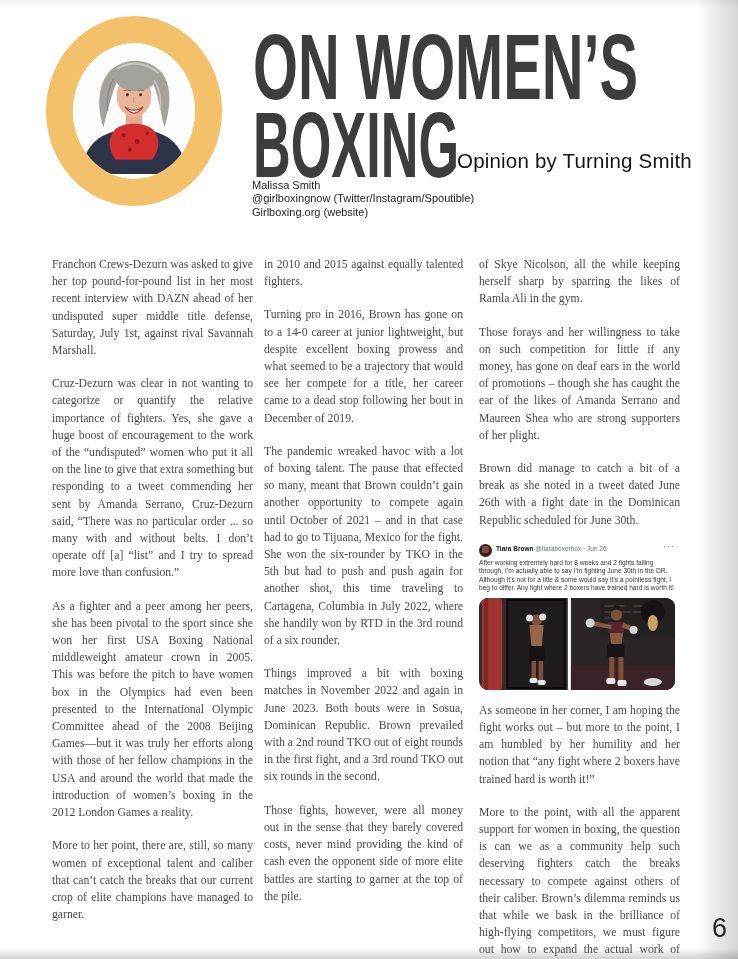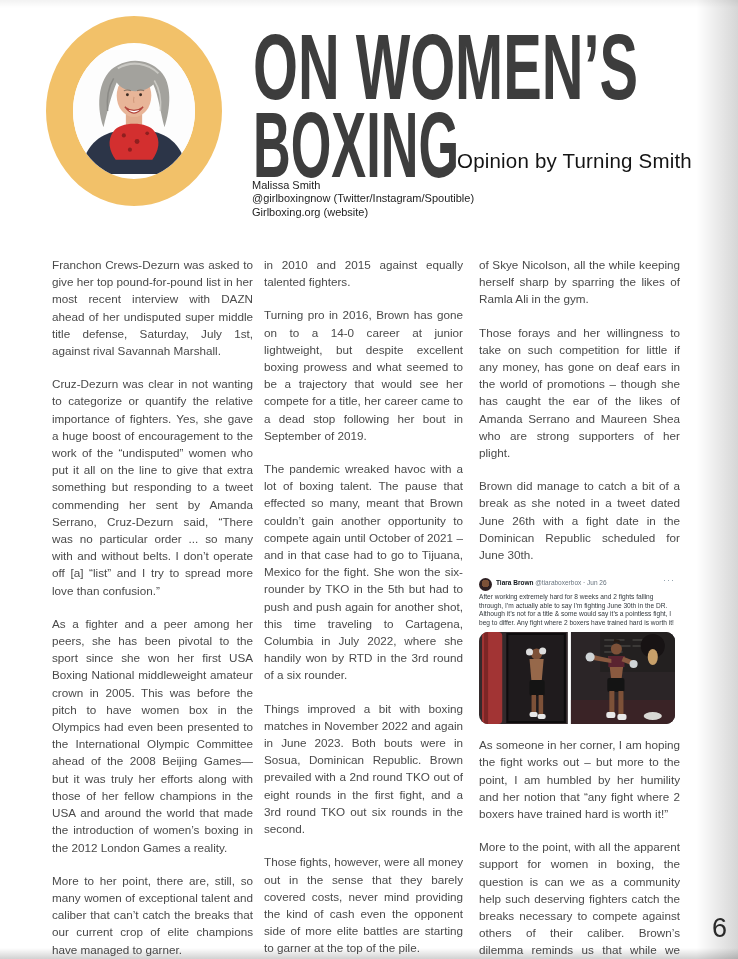--- a/index.html
+++ b/index.html
@@ -25,21 +25,21 @@
   .title-svg text{fill:#3d3d3d;font-family:"Liberation Sans",sans-serif;font-weight:bold;}
   .opinion{position:absolute;left:457px;top:149px;font-size:20.5px;color:#141414;letter-spacing:.2px;}
   .credit{position:absolute;left:252px;top:179px;width:452px;font-size:11px;line-height:13.3px;color:#1d1d1d;}
   .credit div{margin:0;}
 
   
   .col{position:absolute;top:256px;font-size:11.7px;line-height:17.2px;}
   #col1{left:52px;width:201px;}
   #col2{left:264px;width:199px;}
   #col3{left:479px;width:201px;}
-  .para{margin:0 0 16px;text-align:justify;}
+  .para{margin:0 0 16px;text-align:justify;font-family:Liberation Serif, serif;}
 
   
   .tweet{width:196px;margin:-2px 0 12px 0;cursor:pointer;}
   .tw-head{display:flex;align-items:flex-start;gap:4px;}
   .tw-avatar{flex:none;width:13px;height:13px;border-radius:50%;margin-top:1px;
     background:radial-gradient(circle at 50% 42%, #7d5138 0 38%, #2e2023 40%);}
   .tw-id{font-size:6.5px;line-height:7.5px;padding-top:2px;white-space:nowrap;overflow:hidden;}
   .tw-name{font-weight:bold;color:#0f1419;}
   .tw-handle{color:#68747f;font-weight:normal;}
   .tw-more{margin-left:auto;color:#8899a6;font-size:9px;line-height:7px;letter-spacing:1px;}
@@ -98,21 +98,21 @@
   </div>
 
   <div id="col1" class="col">
       <p class="para">Franchon Crews-Dezurn was asked to give her top pound-for-pound list in her most recent interview with DAZN ahead of her undisputed super middle title defense, Saturday, July 1st, against rival Savannah Marshall.</p>
       <p class="para">Cruz-Dezurn was clear in not wanting to categorize or quantify the relative importance of fighters. Yes, she gave a huge boost of encouragement to the work of the “undisputed” women who put it all on the line to give that extra something but responding to a tweet commending her sent by Amanda Serrano, Cruz-Dezurn said, “There was no particular order ... so many with and without belts. I don’t operate off [a] “list” and I try to spread more love than confusion.”</p>
       <p class="para">As a fighter and a peer among her peers, she has been pivotal to the sport since she won her first USA Boxing National middleweight amateur crown in 2005. This was before the pitch to have women box in the Olympics had even been presented to the International Olympic Committee ahead of the 2008 Beijing Games—but it was truly her efforts along with those of her fellow champions in the USA and around the world that made the introduction of women’s boxing in the 2012 London Games a reality.</p>
       <p class="para">More to her point, there are, still, so many women of exceptional talent and caliber that can’t catch the breaks that our current crop of elite champions have managed to garner.</p>
     </div>
   <div id="col2" class="col">
       <p class="para">in 2010 and 2015 against equally talented fighters.</p>
-      <p class="para">Turning pro in 2016, Brown has gone on to a 14-0 career at junior lightweight, but despite excellent boxing prowess and what seemed to be a trajectory that would see her compete for a title, her career came to a dead stop following her bout in September of 2019.</p>
+      <p class="para">Turning pro in 2016, Brown has gone on to a 14-0 career at junior lightweight, but despite excellent boxing prowess and what seemed to be a trajectory that would see her compete for a title, her career came to a dead stop following her bout in December of 2019.</p>
       <p class="para">The pandemic wreaked havoc with a lot of boxing talent. The pause that effected so many, meant that Brown couldn’t gain another opportunity to compete again until October of 2021 – and in that case had to go to Tijuana, Mexico for the fight. She won the six-rounder by TKO in the 5th but had to push and push again for another shot, this time traveling to Cartagena, Columbia in July 2022, where she handily won by RTD in the 3rd round of a six rounder.</p>
       <p class="para">Things improved a bit with boxing matches in November 2022 and again in June 2023. Both bouts were in Sosua, Dominican Republic. Brown prevailed with a 2nd round TKO out of eight rounds in the first fight, and a 3rd round TKO out six rounds in the second.</p>
       <p class="para">Those fights, however, were all money out in the sense that they barely covered costs, never mind providing the kind of cash even the opponent side of more elite battles are starting to garner at the top of the pile.</p>
     </div>
 
   <div id="col3" class="col">
     <div>
         <p class="para">of Skye Nicolson, all the while keeping herself sharp by sparring the likes of Ramla Ali in the gym.</p>
         <p class="para">Those forays and her willingness to take on such competition for little if any money, has gone on deaf ears in the world of promotions – though she has caught the ear of the likes of Amanda Serrano and Maureen Shea who are strong supporters of her plight.</p>
         <p class="para">Brown did manage to catch a bit of a break as she noted in a tweet dated June 26th with a fight date in the Dominican Republic scheduled for June 30th.</p>

